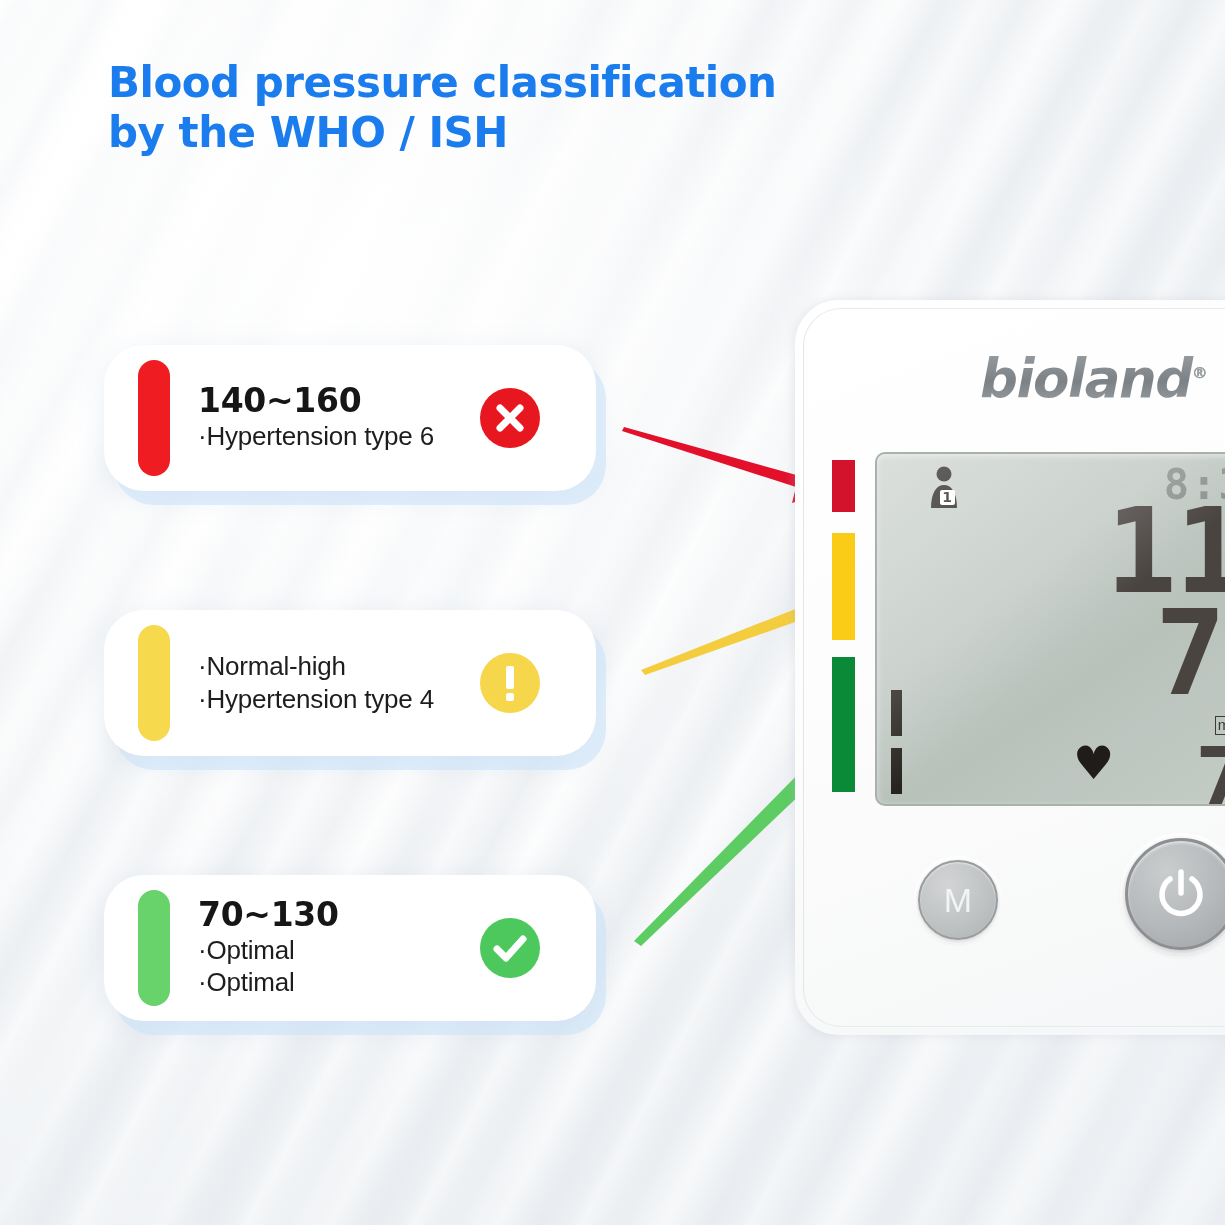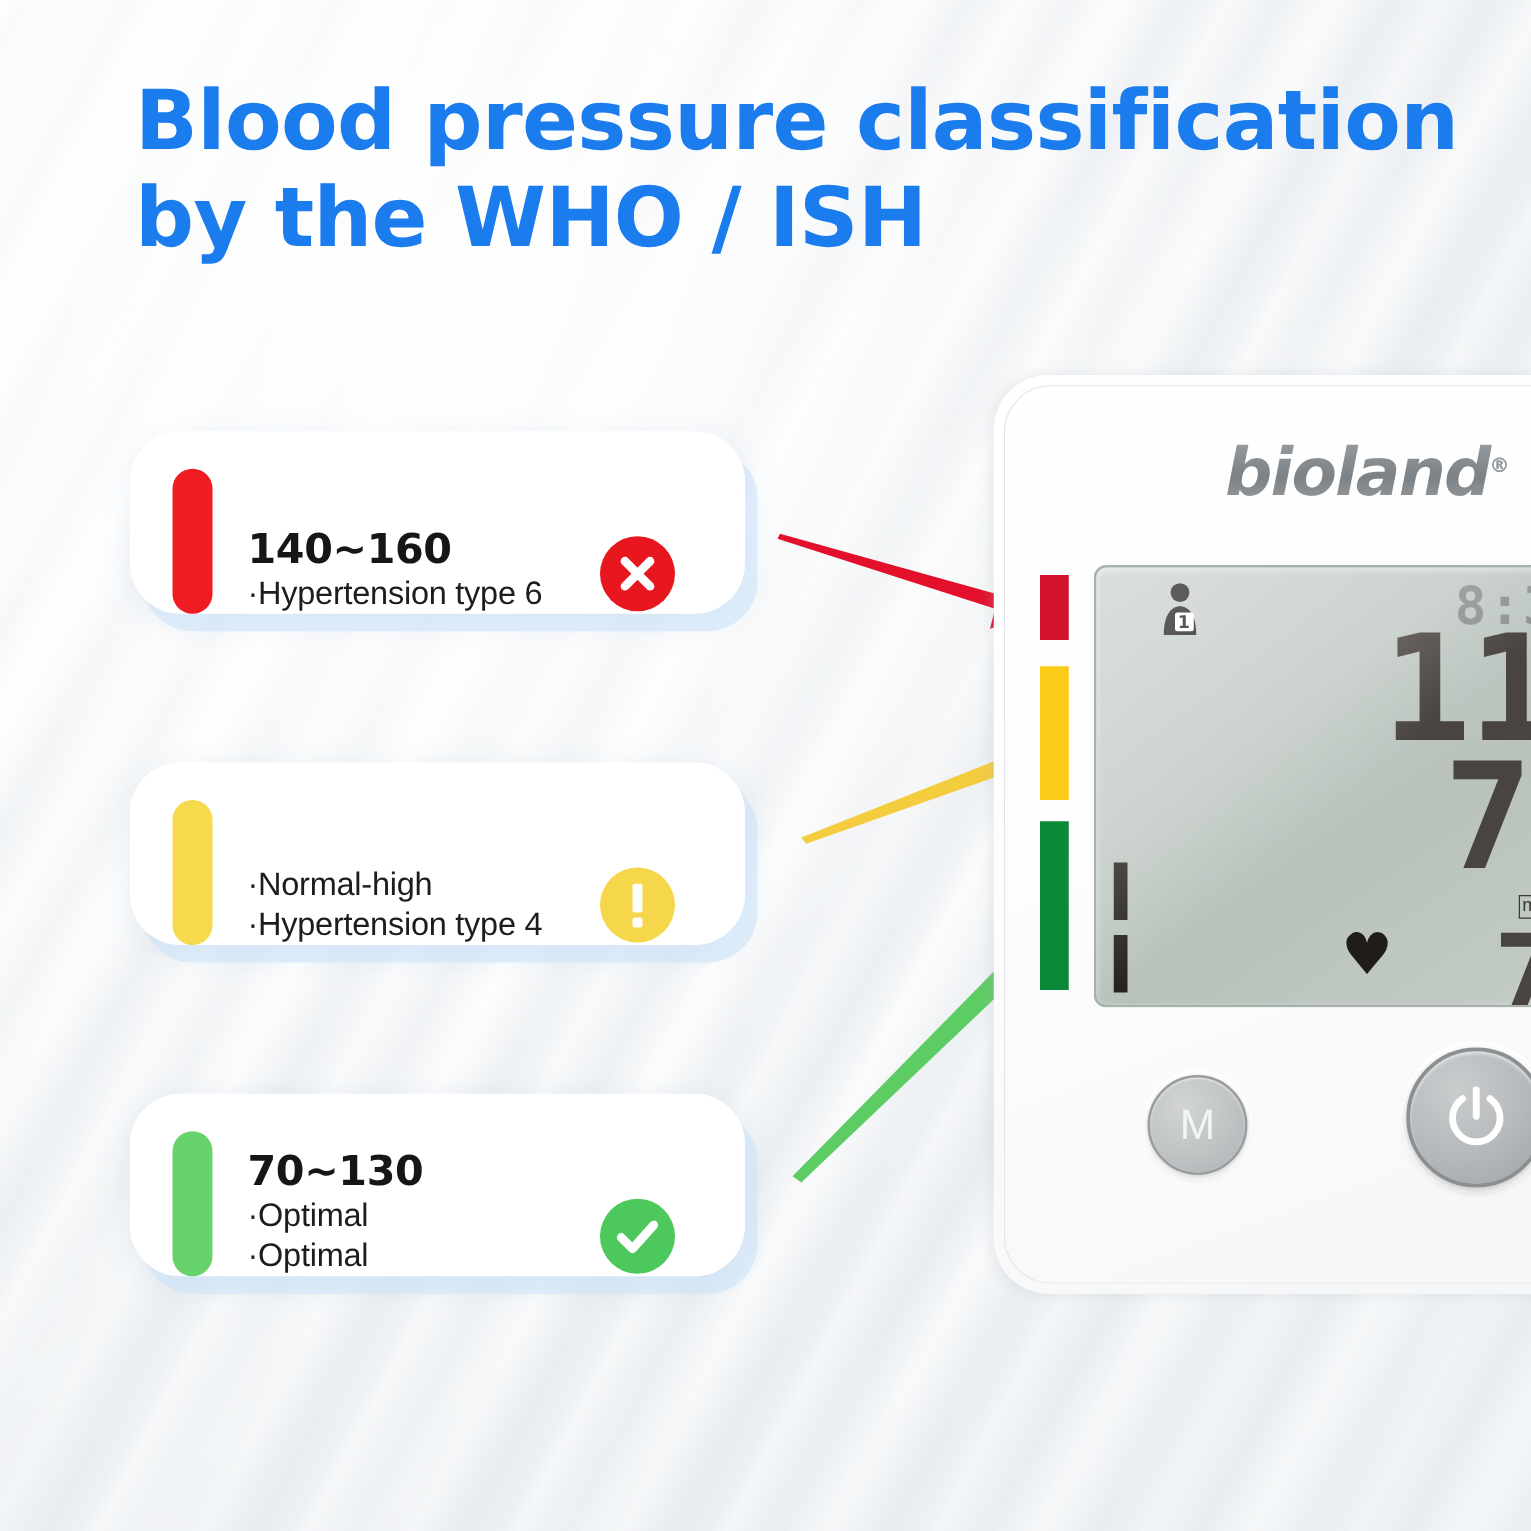--- a/index.html
+++ b/index.html
@@ -61,39 +61,39 @@
   }
 
   
   .title {
     position: absolute;
     left: 108px;
     top: 58px;
     width: 1060px;
     font-family: "DejaVu Sans", sans-serif;
     font-weight: bold;
-    font-size: 66px;
+    font-size: 42px;
     line-height: 1.18;
     letter-spacing: -0.5px;
     color: #1b7ced;
     white-space: pre-line;
   }
 
   
   .card {
     position: absolute;
     width: 492px;
     height: 146px;
     background: #ffffff;
     border-radius: 40px;
     box-shadow:
       10px 14px 0 0 rgba(205,228,248,0.62),
       0 6px 26px rgba(150,180,210,0.20);
     display: flex;
-    align-items: flex-end;
+    align-items: center;
     box-sizing: border-box;
     padding: 0 32px 0 34px;
   }
   .card-1 { left: 104px; top: 345px; }
   .card-2 { left: 104px; top: 610px; }
   .card-3 { left: 104px; top: 875px; }
 
   .pill {
     width: 32px;
     height: 116px;

